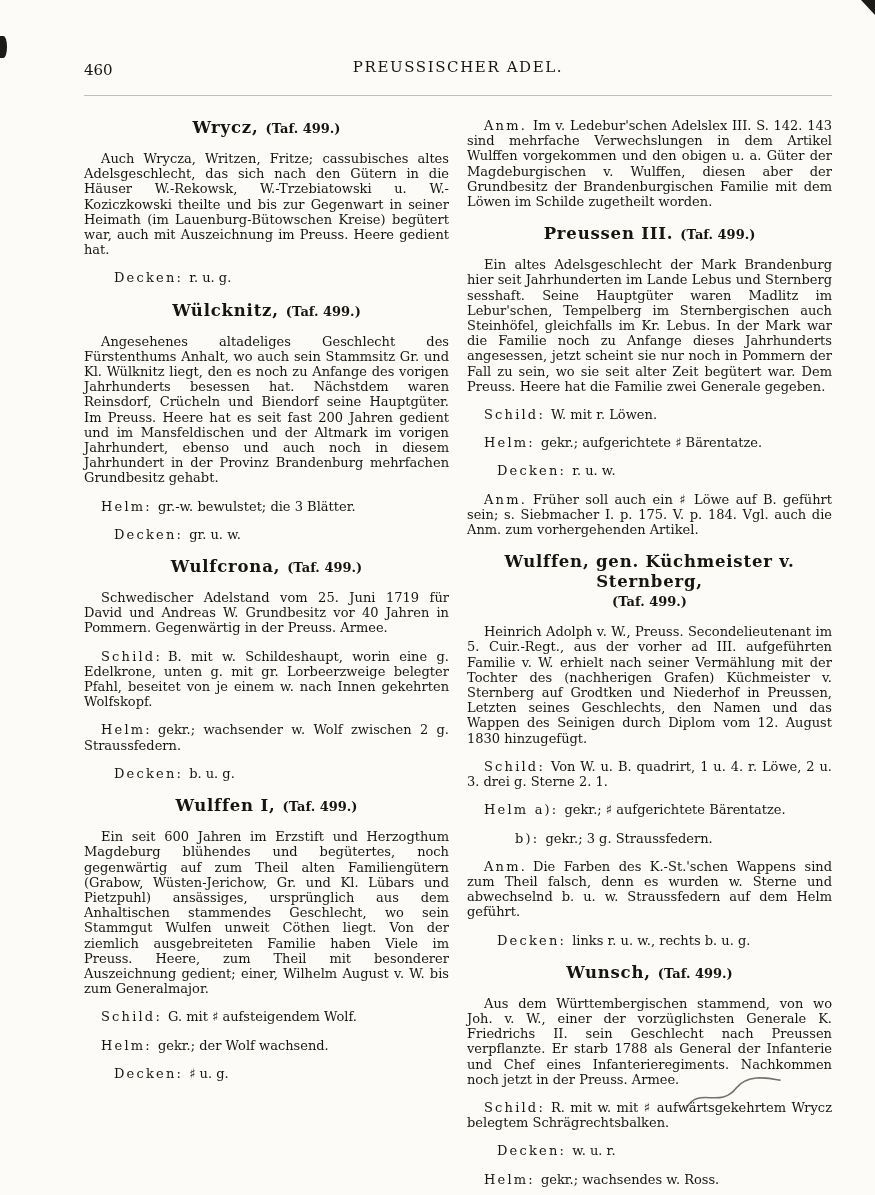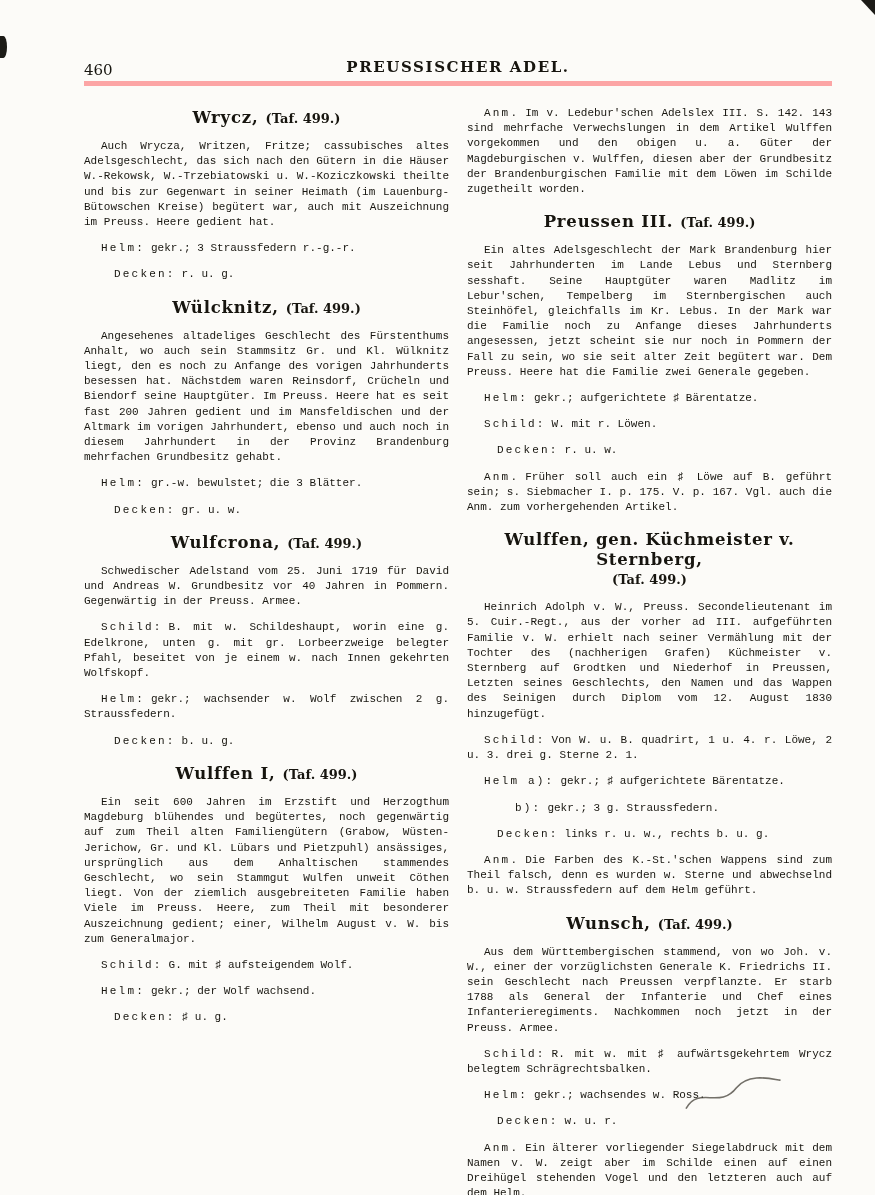--- a/index.html
+++ b/index.html
@@ -15,59 +15,58 @@
     color: #17150f;
     overflow: hidden;
   }
   .content {
     position: absolute;
     left: 84px; top: 58px;
     width: 748px;
   }
   .header {
     position: relative;
-    padding-bottom: 1px;
-    border-bottom: 5px solid #fca5a5;
+    padding-bottom: 15px;
+    border-bottom: 1px solid #fca5a5;
     height: 22px;
   }
   .page-number {
     position: absolute; left: 0; top: 3px;
     font-size: 15px;
   }
   .running-title {
     display: block;
     text-align: center;
     font-size: 15px;
-    font-weight: 700;
+    font-weight: 400;
     letter-spacing: 1.6px;
   }
   .columns {
     display: flex;
     gap: 18px;
     margin-top: 9px;
   }
   .column { width: 365px; }
   .entry-heading {
     text-align: center;
     margin: 14px 0 7px;
     font-weight: 700;
     line-height: 19px;
   }
   .entry:first-child > .entry-heading { margin-top: 12px; }
   .entry-name { font-size: 16.5px; letter-spacing: 0.8px; }
   .entry-taf  { font-size: 13px; margin-left: 7px; white-space: nowrap; }
   .entry-heading.stacked .entry-taf { display: block; margin-left: 0; margin-top: 1px; }
   .para {
-    font-size: 11px;
+    font-size: 13px;
     line-height: 15.2px;
     text-align: justify;
     text-indent: 17px;
     hyphens: auto; -webkit-hyphens: auto;
     overflow-wrap: break-word;
-    font-family: Liberation Mono, monospace;
   }
   .para.deep   { text-indent: 30px; }
   .para.deeper { text-indent: 48px; }
   .para .label { letter-spacing: 2.2px; margin-right: 6px; }
   .ink-mark {
     position: absolute;
     left: 682px; top: 1072px;
     transform: rotate(-6deg);
     opacity: 0.75;
   }
@@ -86,21 +85,20 @@
   <div class="content">
     <div class="header">
       <span class="page-number">460</span>
       <span class="running-title">PREUSSISCHER ADEL.</span>
     </div>
     <div class="columns">
         <div class="column">
           <section class="entry">
             <h3 class="entry-heading"><span class="entry-name">Wrycz,</span><span class="entry-taf">(Taf. 499.)</span></h3>
             <p class="para"><span class="ptext">Auch Wrycza, Writzen, Fritze; cassubisches altes Adelsgeschlecht, das sich nach den Gütern in die Häuser W.-Rekowsk, W.-Trzebiatowski u. W.-Koziczkowski theilte und bis zur Gegenwart in seiner Heimath (im Lauenburg-Bütowschen Kreise) begütert war, auch mit Auszeichnung im Preuss. Heere gedient hat.</span></p>
-            <p class="para labeled"><span class="label">Helm:</span><span class="ptext">gekr.; 3 Straussfedern r.-g.-r.</span></p>
             <p class="para labeled deep"><span class="label">Decken:</span><span class="ptext">r. u. g.</span></p>
           </section>
           <section class="entry">
             <h3 class="entry-heading"><span class="entry-name">Wülcknitz,</span><span class="entry-taf">(Taf. 499.)</span></h3>
             <p class="para"><span class="ptext">Angesehenes altadeliges Geschlecht des Fürstenthums Anhalt, wo auch sein Stammsitz Gr. und Kl. Wülknitz liegt, den es noch zu Anfange des vorigen Jahrhunderts besessen hat. Nächstdem waren Reinsdorf, Crücheln und Biendorf seine Hauptgüter. Im Preuss. Heere hat es seit fast 200 Jahren gedient und im Mansfeldischen und der Altmark im vorigen Jahrhundert, ebenso und auch noch in diesem Jahrhundert in der Provinz Brandenburg mehrfachen Grundbesitz gehabt.</span></p>
             <p class="para labeled"><span class="label">Helm:</span><span class="ptext">gr.-w. bewulstet; die 3 Blätter.</span></p>
             <p class="para labeled deep"><span class="label">Decken:</span><span class="ptext">gr. u. w.</span></p>
           </section>
           <section class="entry">
             <h3 class="entry-heading"><span class="entry-name">Wulfcrona,</span><span class="entry-taf">(Taf. 499.)</span></h3>
@@ -117,40 +115,40 @@
             <p class="para labeled deep"><span class="label">Decken:</span><span class="ptext">♯ u. g.</span></p>
           </section>
         </div>
         <div class="column">
           <section class="entry">
             <p class="para labeled"><span class="label">Anm.</span><span class="ptext">Im v. Ledebur'schen Adelslex III. S. 142. 143 sind mehrfache Verwechslungen in dem Artikel Wulffen vorgekommen und den obigen u. a. Güter der Magdeburgischen v. Wulffen, diesen aber der Grundbesitz der Brandenburgischen Familie mit dem Löwen im Schilde zugetheilt worden.</span></p>
           </section>
           <section class="entry">
             <h3 class="entry-heading"><span class="entry-name">Preussen III.</span><span class="entry-taf">(Taf. 499.)</span></h3>
             <p class="para"><span class="ptext">Ein altes Adelsgeschlecht der Mark Brandenburg hier seit Jahrhunderten im Lande Lebus und Sternberg sesshaft. Seine Hauptgüter waren Madlitz im Lebur'schen, Tempelberg im Sternbergischen auch Steinhöfel, gleichfalls im Kr. Lebus. In der Mark war die Familie noch zu Anfange dieses Jahrhunderts angesessen, jetzt scheint sie nur noch in Pommern der Fall zu sein, wo sie seit alter Zeit begütert war. Dem Preuss. Heere hat die Familie zwei Generale gegeben.</span></p>
+            <p class="para labeled"><span class="label">Schild:</span><span class="ptext">W. mit r. Löwen.</span></p>
             <p class="para labeled"><span class="label">Helm:</span><span class="ptext">gekr.; aufgerichtete ♯ Bärentatze.</span></p>
-            <p class="para labeled"><span class="label">Schild:</span><span class="ptext">W. mit r. Löwen.</span></p>
             <p class="para labeled deep"><span class="label">Decken:</span><span class="ptext">r. u. w.</span></p>
-            <p class="para labeled"><span class="label">Anm.</span><span class="ptext">Früher soll auch ein ♯ Löwe auf B. geführt sein; s. Siebmacher I. p. 175. V. p. 167. Vgl. auch die Anm. zum vorhergehenden Artikel.</span></p>
+            <p class="para labeled"><span class="label">Anm.</span><span class="ptext">Früher soll auch ein ♯ Löwe auf B. geführt sein; s. Siebmacher I. p. 175. V. p. 184. Vgl. auch die Anm. zum vorhergehenden Artikel.</span></p>
           </section>
           <section class="entry">
             <h3 class="entry-heading stacked"><span class="entry-name">Wulffen, gen. Küchmeister v. Sternberg,</span><span class="entry-taf">(Taf. 499.)</span></h3>
             <p class="para"><span class="ptext">Heinrich Adolph v. W., Preuss. Secondelieutenant im 5. Cuir.-Regt., aus der vorher ad III. aufgeführten Familie v. W. erhielt nach seiner Vermählung mit der Tochter des (nachherigen Grafen) Küchmeister v. Sternberg auf Grodtken und Niederhof in Preussen, Letzten seines Geschlechts, den Namen und das Wappen des Seinigen durch Diplom vom 12. August 1830 hinzugefügt.</span></p>
             <p class="para labeled"><span class="label">Schild:</span><span class="ptext">Von W. u. B. quadrirt, 1 u. 4. r. Löwe, 2 u. 3. drei g. Sterne 2. 1.</span></p>
             <p class="para labeled"><span class="label">Helm a):</span><span class="ptext">gekr.; ♯ aufgerichtete Bärentatze.</span></p>
             <p class="para labeled deeper"><span class="label">b):</span><span class="ptext">gekr.; 3 g. Straussfedern.</span></p>
+            <p class="para labeled"><span class="label">Anm.</span><span class="ptext">Die Farben des K.-St.'schen Wappens sind zum Theil falsch, denn es wurden w. Sterne und abwechselnd b. u. w. Straussfedern auf dem Helm geführt.</span></p>
             <p class="para labeled deep"><span class="label">Decken:</span><span class="ptext">links r. u. w., rechts b. u. g.</span></p>
-            <p class="para labeled"><span class="label">Anm.</span><span class="ptext">Die Farben des K.-St.'schen Wappens sind zum Theil falsch, denn es wurden w. Sterne und abwechselnd b. u. w. Straussfedern auf dem Helm geführt.</span></p>
           </section>
           <section class="entry">
             <h3 class="entry-heading"><span class="entry-name">Wunsch,</span><span class="entry-taf">(Taf. 499.)</span></h3>
             <p class="para"><span class="ptext">Aus dem Württembergischen stammend, von wo Joh. v. W., einer der vorzüglichsten Generale K. Friedrichs II. sein Geschlecht nach Preussen verpflanzte. Er starb 1788 als General der Infanterie und Chef eines Infanterieregiments. Nachkommen noch jetzt in der Preuss. Armee.</span></p>
             <p class="para labeled"><span class="label">Schild:</span><span class="ptext">R. mit w. mit ♯ aufwärtsgekehrtem Wrycz belegtem Schrägrechtsbalken.</span></p>
+            <p class="para labeled deep"><span class="label">Decken:</span><span class="ptext">w. u. r.</span></p>
             <p class="para labeled"><span class="label">Helm:</span><span class="ptext">gekr.; wachsendes w. Ross.</span></p>
-            <p class="para labeled deep"><span class="label">Decken:</span><span class="ptext">w. u. r.</span></p>
             <p class="para labeled"><span class="label">Anm.</span><span class="ptext">Ein älterer vorliegender Siegelabdruck mit dem Namen v. W. zeigt aber im Schilde einen auf einen Dreihügel stehenden Vogel und den letzteren auch auf dem Helm.</span></p>
           </section>
         </div>
       </div>
   </div>
 
   <svg class="ink-mark" width="104" height="42" viewBox="0 0 104 42">
     <path d="M3 31 C 18 10, 36 36, 55 16 C 68 3, 88 10, 99 13" fill="none" stroke="#46423a" stroke-width="1.6" stroke-linecap="round"></path>
   </svg>
 </div>

